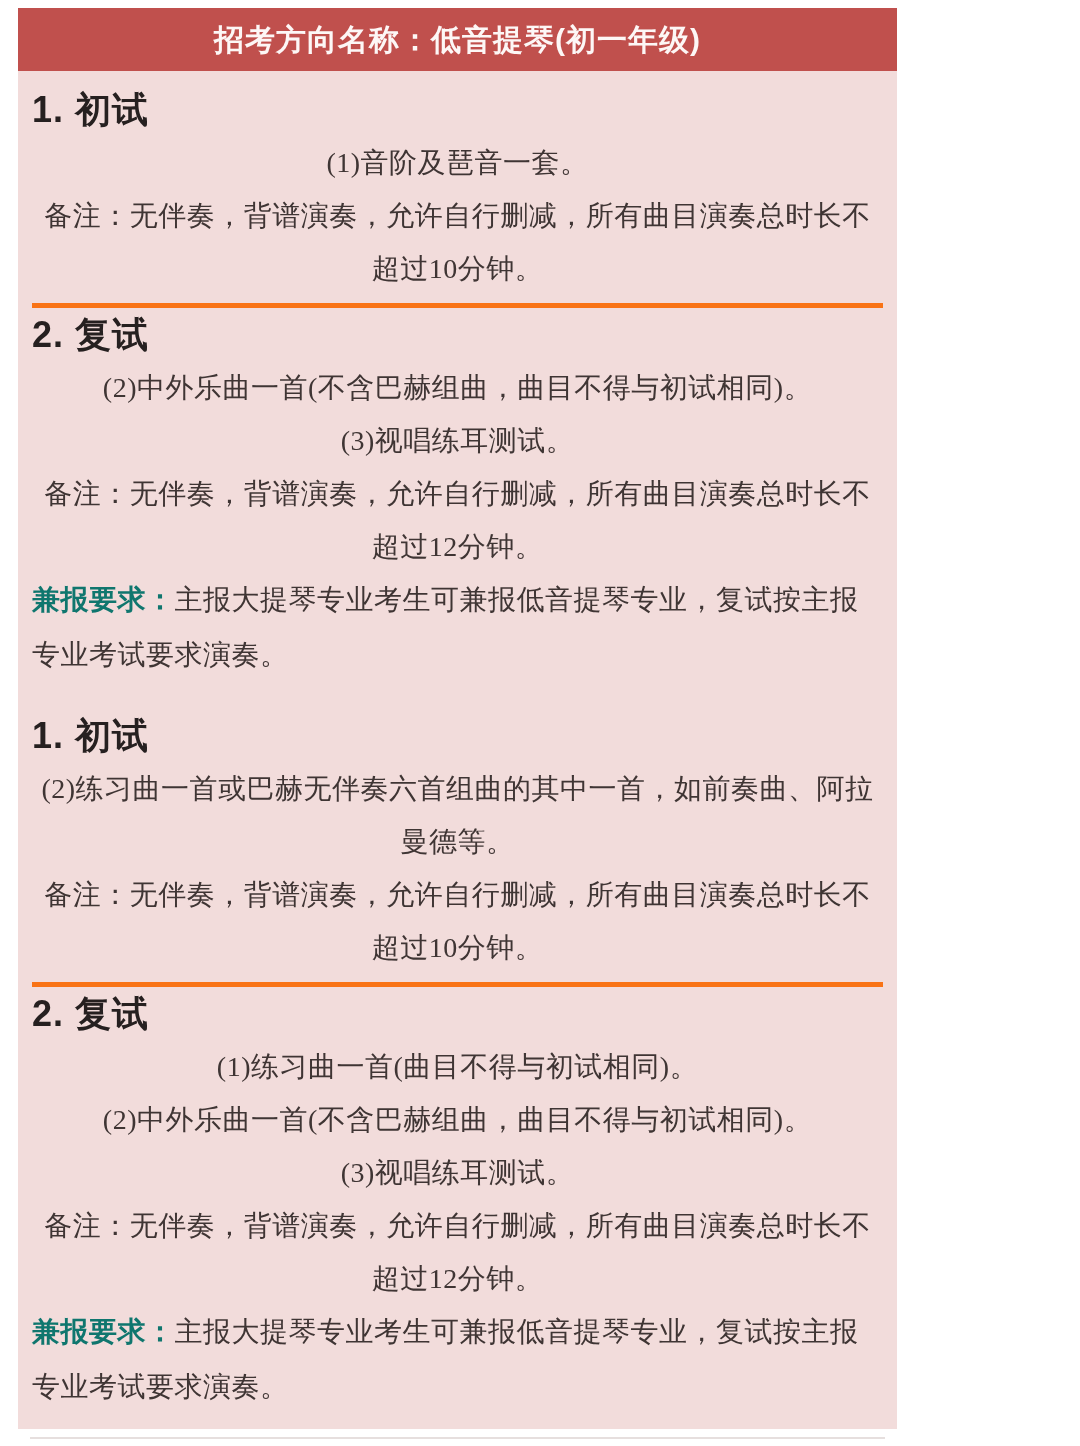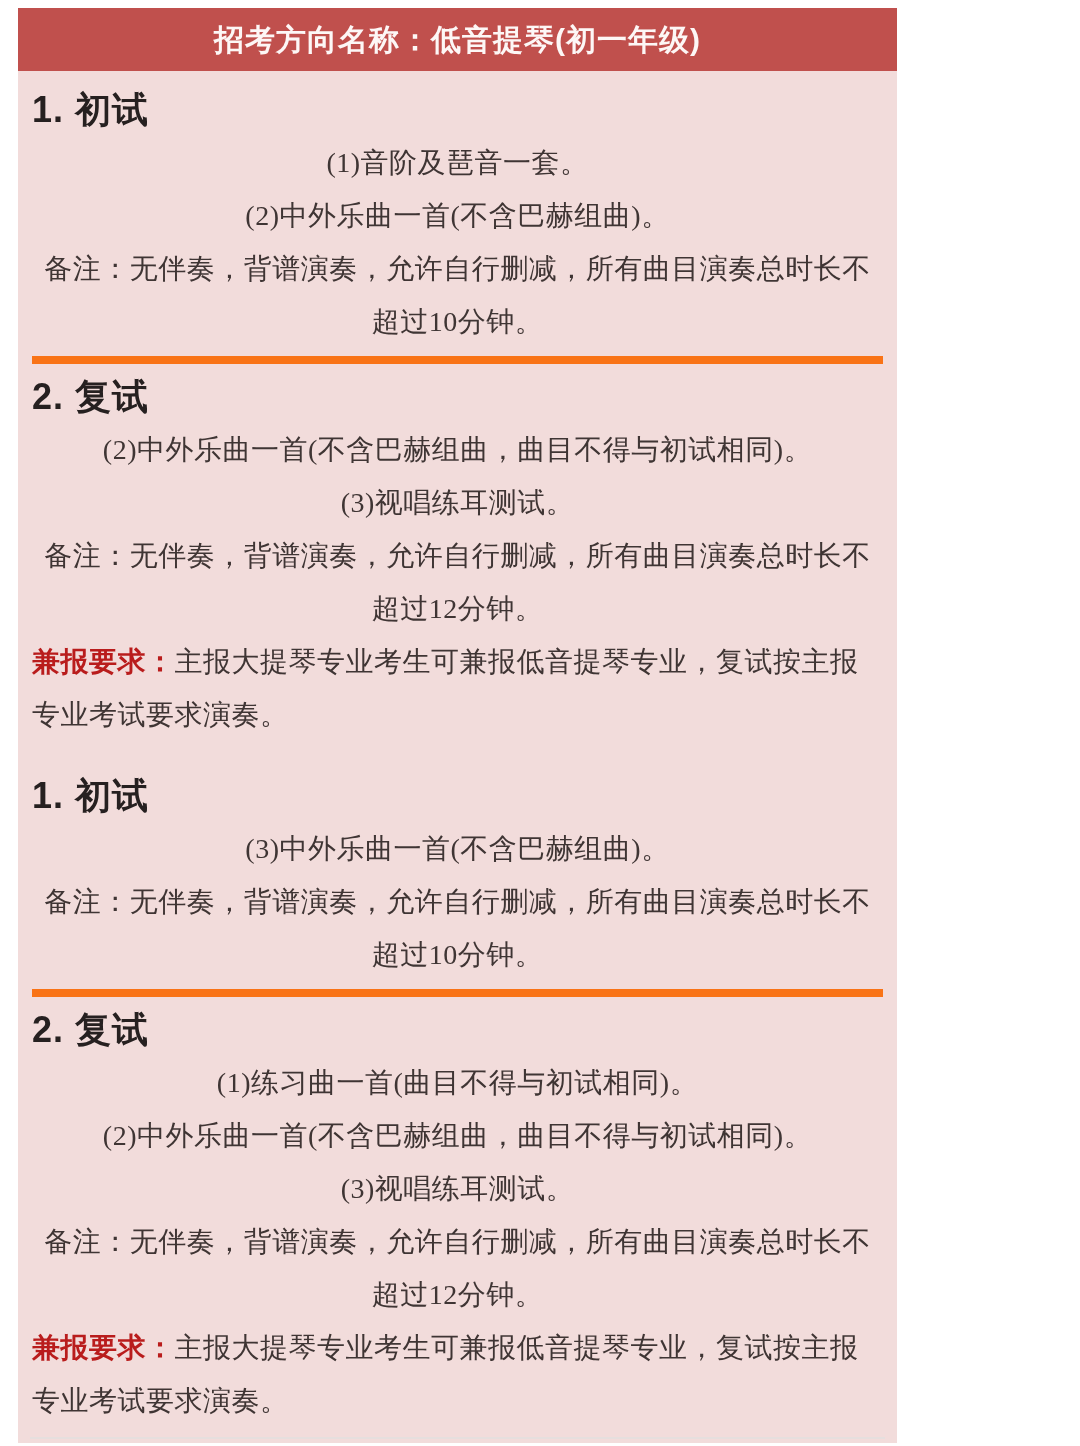--- a/index.html
+++ b/index.html
@@ -28,23 +28,23 @@
     padding: 16px 0 15px 0;
     line-height: 32px;
   }
   .panel {
     background: #f2dcdb;
     color: #3f3534;
     font-size: 28px;
     padding: 12px 14px 16px 14px;
   }
   .block + .block {
-    border-top: 8px solid #f97316;
+    border-top: 5px solid #f97316;
     margin-top: 8px;
-    padding-top: 6px;
+    padding-top: 0;
   }
   .round-heading {
     margin: 0;
     line-height: 53px;
     font-weight: bold;
     font-size: 36px;
     color: #262020;
     font-family: "Liberation Sans", sans-serif;
     letter-spacing: 1px;
   }
@@ -54,22 +54,22 @@
     letter-spacing: 0.5px;
     text-align: center;
   }
   .note-line {
     margin: 0;
     line-height: 53px;
     letter-spacing: 0.5px;
   }
   .note-label {
     font-weight: bold;
-    color: #b91c1c;
-    font-family: Liberation Sans, sans-serif;
+    color: #0f766e;
+    font-family: Liberation Mono, monospace;
   }
   .bottom-rule {
     position: absolute;
     left: 30px;
     right: 30px;
     bottom: 7px;
     height: 2px;
     background: #e6dfde;
   }
 </style>
@@ -78,36 +78,35 @@
 
 <div class="page">
 
   <div class="section-bar">
     <span>招考方向名称：低音提琴(初一年级)</span>
   </div>
   <div class="panel">
     <div class="block">
       <p class="round-heading">1. 初试</p>
       <p class="req-line">(1)音阶及琶音一套。</p>
-      <p class="req-line">(2)中外乐曲一首(不含巴赫组曲)。</p>
       <p class="req-line">备注：无伴奏，背谱演奏，允许自行删减，所有曲目演奏总时长不超过10分钟。</p>
     </div>
     <div class="block">
       <p class="round-heading">2. 复试</p>
       <p class="req-line">(2)中外乐曲一首(不含巴赫组曲，曲目不得与初试相同)。</p>
       <p class="req-line">(3)视唱练耳测试。</p>
       <p class="req-line">备注：无伴奏，背谱演奏，允许自行删减，所有曲目演奏总时长不超过12分钟。</p>
       <p class="note-line"><span class="note-label">兼报要求：</span><span>主报大提琴专业考生可兼报低音提琴专业，复试按主报专业考试要求演奏。</span></p>
     </div>
   </div>
 
   <div class="panel">
     <div class="block">
       <p class="round-heading">1. 初试</p>
-      <p class="req-line">(3)中外乐曲一首(不含巴赫组曲)。</p>
+      <p class="req-line">(2)练习曲一首或巴赫无伴奏六首组曲的其中一首，如前奏曲、阿拉曼德等。</p>
       <p class="req-line">备注：无伴奏，背谱演奏，允许自行删减，所有曲目演奏总时长不超过10分钟。</p>
     </div>
     <div class="block">
       <p class="round-heading">2. 复试</p>
       <p class="req-line">(1)练习曲一首(曲目不得与初试相同)。</p>
       <p class="req-line">(2)中外乐曲一首(不含巴赫组曲，曲目不得与初试相同)。</p>
       <p class="req-line">(3)视唱练耳测试。</p>
       <p class="req-line">备注：无伴奏，背谱演奏，允许自行删减，所有曲目演奏总时长不超过12分钟。</p>
       <p class="note-line"><span class="note-label">兼报要求：</span><span>主报大提琴专业考生可兼报低音提琴专业，复试按主报专业考试要求演奏。</span></p>
     </div>

